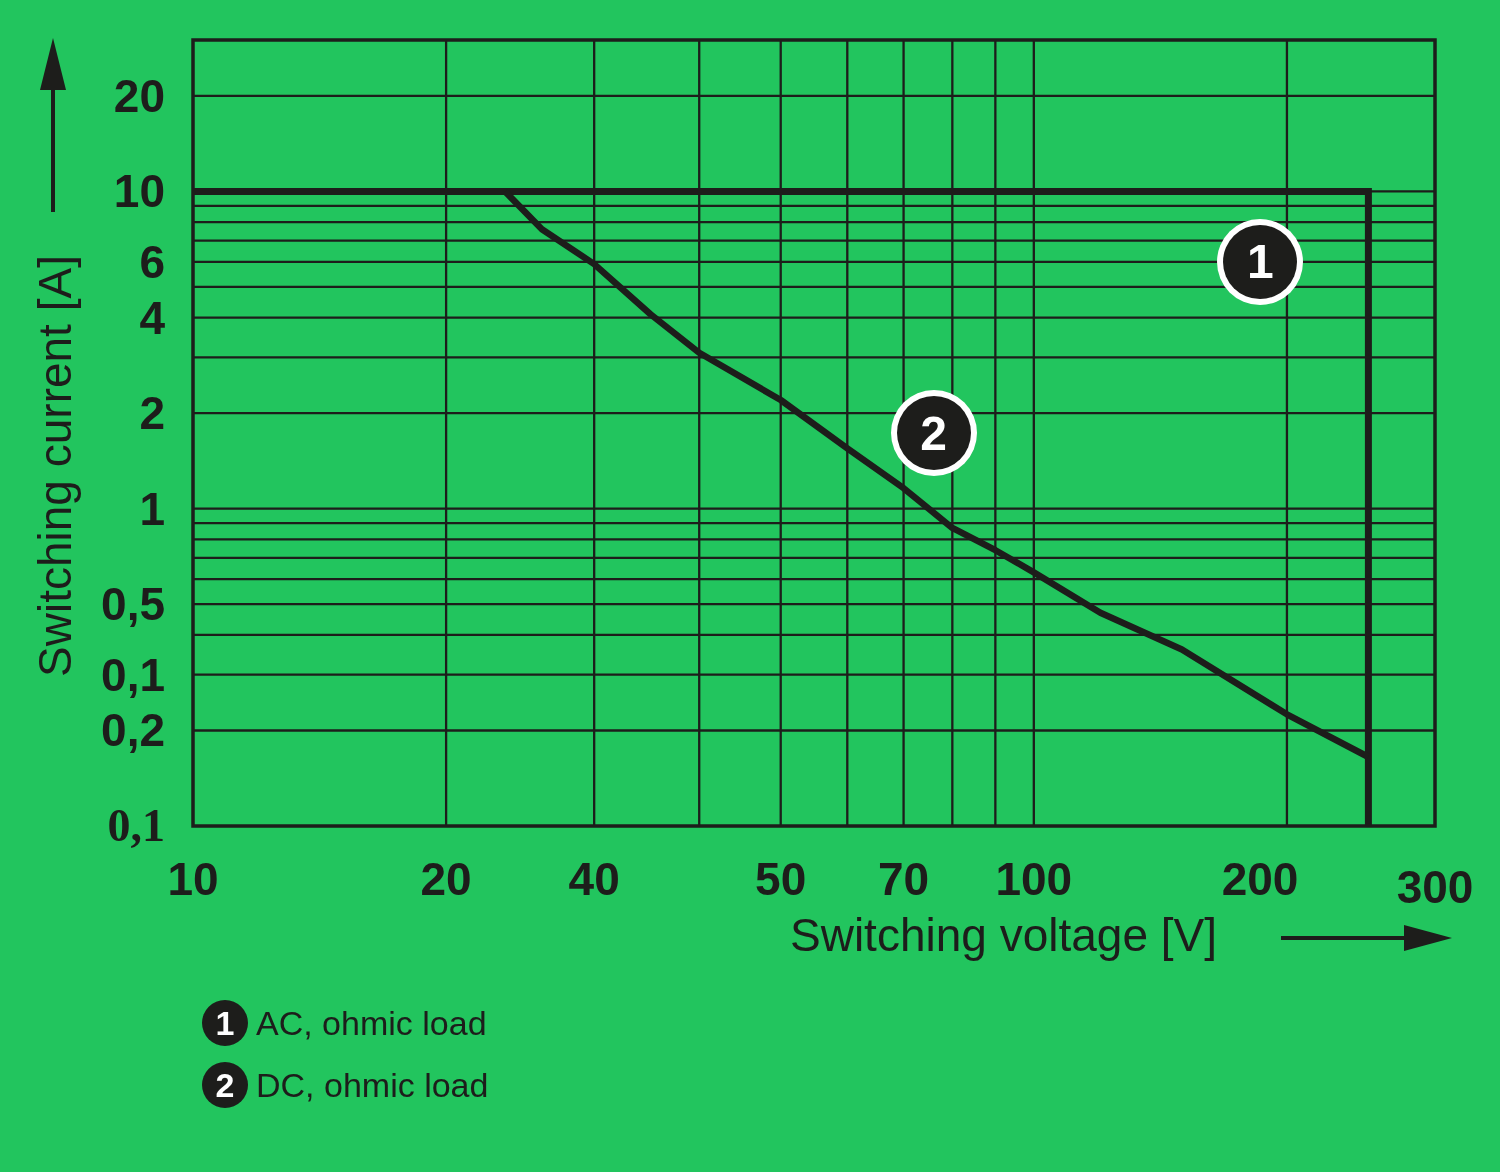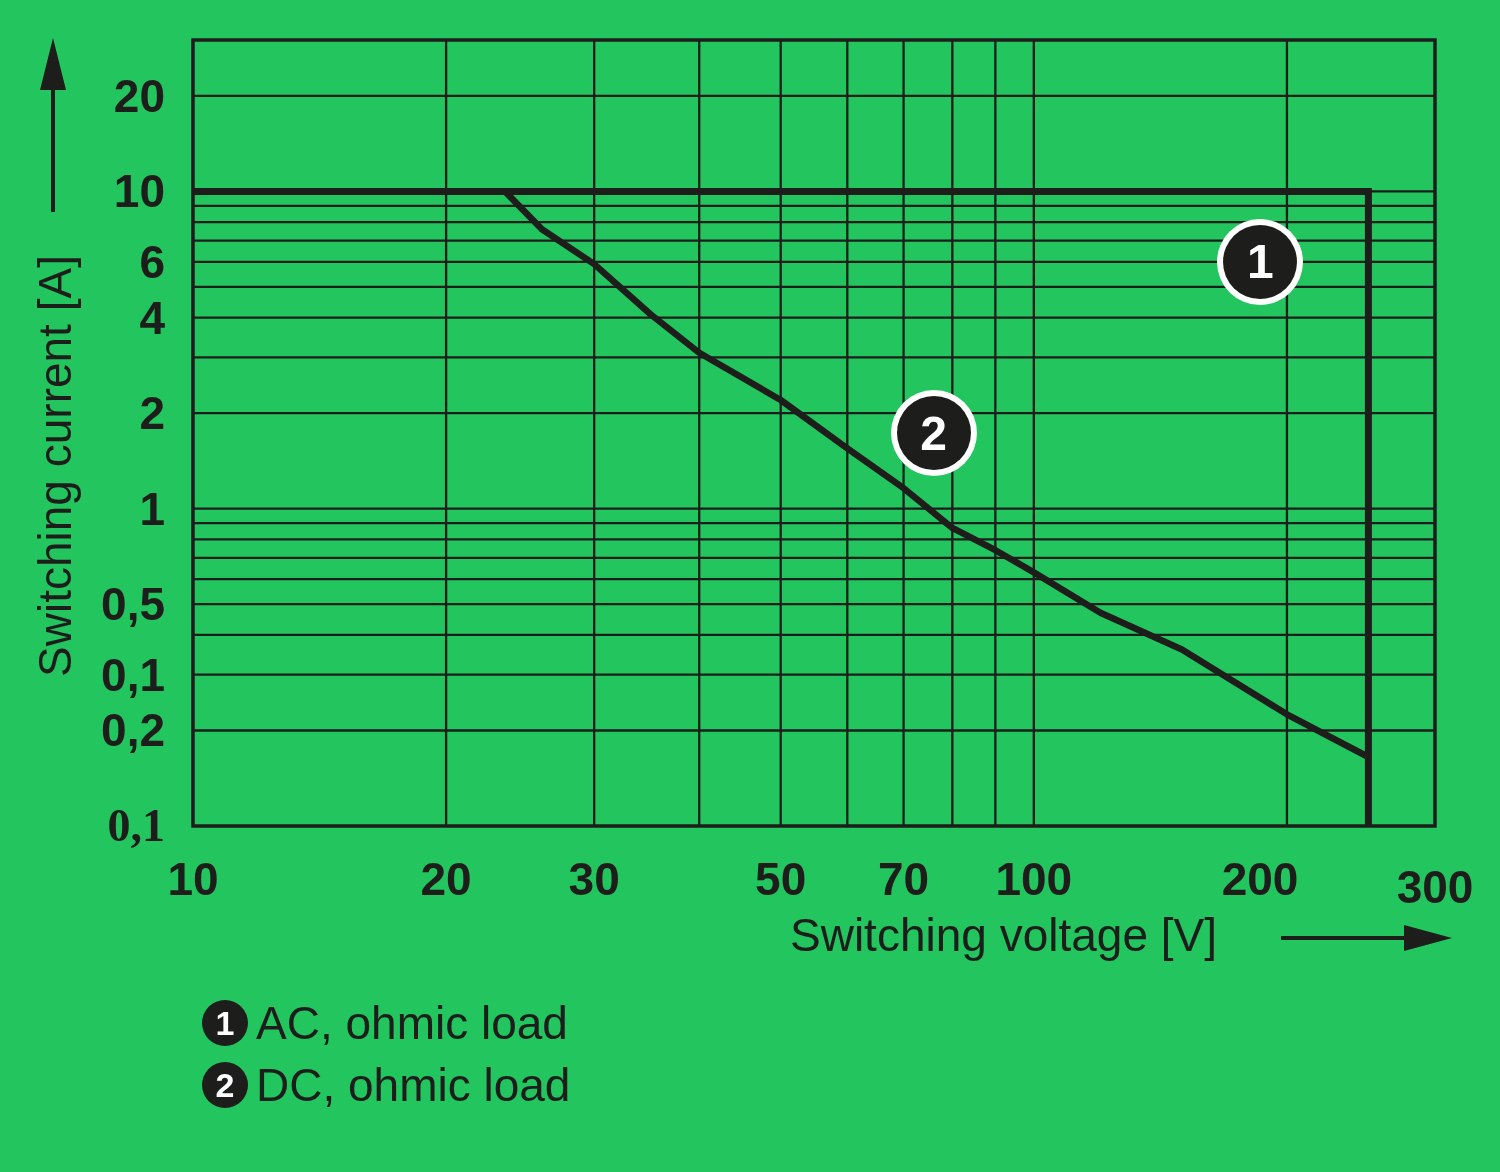--- a/index.html
+++ b/index.html
@@ -18,21 +18,21 @@
     background:#1d1d1b;box-shadow:0 0 0 6px #ffffff;color:#fff;
     font-weight:bold;font-size:48px;display:flex;align-items:center;justify-content:center;
     transform:translate(-50%,-50%);
   }
   .legend{position:absolute;left:202px;top:1000px;display:flex;flex-direction:column;gap:16px;}
   .legend-row{display:flex;align-items:center;gap:8px;}
   .badge{
     width:46px;height:46px;border-radius:50%;background:#1d1d1b;color:#fff;
     font-weight:bold;font-size:34px;display:flex;align-items:center;justify-content:center;flex:0 0 auto;
   }
-  .legend-label{font-size:46px;line-height:46px;white-space:nowrap;}
+  .legend-label{font-size:34px;line-height:46px;white-space:nowrap;}
 </style>
 </head>
 <body>
 
 <div class="figure">
 
   <svg class="plot" width="1500" height="1172" viewBox="0 0 1500 1172">
     <g id="grid-lines">
         <line x1="446.11344848640874" x2="446.11344848640874" y1="40" y2="826" stroke="#1d1d1b" stroke-width="2.3"></line>
         <line x1="594.1753242791738" x2="594.1753242791738" y1="40" y2="826" stroke="#1d1d1b" stroke-width="2.3"></line>
@@ -87,21 +87,21 @@
       <div class="tick ytick" style="left: 165px; top: 413.178px;">2</div>
       <div class="tick ytick" style="left: 165px; top: 508.696px;">1</div>
       <div class="tick ytick" style="left: 165px; top: 604.214px;">0,5</div>
       <div class="tick ytick" style="left: 165px; top: 674.608px;">0,1</div>
       <div class="tick ytick" style="left: 165px; top: 730.482px; text-align: center;">0,2</div>
       <div class="tick ytick" style="left: 165px; top: 826px; font-family: Liberation Serif, serif;">0,1</div>
     </div>
   <div id="x-tick-labels">
       <div class="tick xtick" style="left: 193px; top: 856px;">10</div>
       <div class="tick xtick" style="left: 446.113px; top: 856px;">20</div>
-      <div class="tick xtick" style="left: 594.175px; top: 856px;">30</div>
+      <div class="tick xtick" style="left: 594.175px; top: 856px;">40</div>
       <div class="tick xtick" style="left: 780.711px; top: 856px;">50</div>
       <div class="tick xtick" style="left: 903.579px; top: 856px;">70</div>
       <div class="tick xtick" style="left: 1033.82px; top: 856px;">100</div>
       <div class="tick xtick" style="left: 1260px; top: 856px;">200</div>
       <div class="tick xtick" style="left: 1435px; top: 856px; margin-top: 8px;">300</div>
     </div>
 
   <div class="axis-title y-title" style="left:55px;top:466px;">Switching current [A]</div>
 
   <div class="axis-title" style="left:790px;top:912px;">Switching voltage [V]</div>

